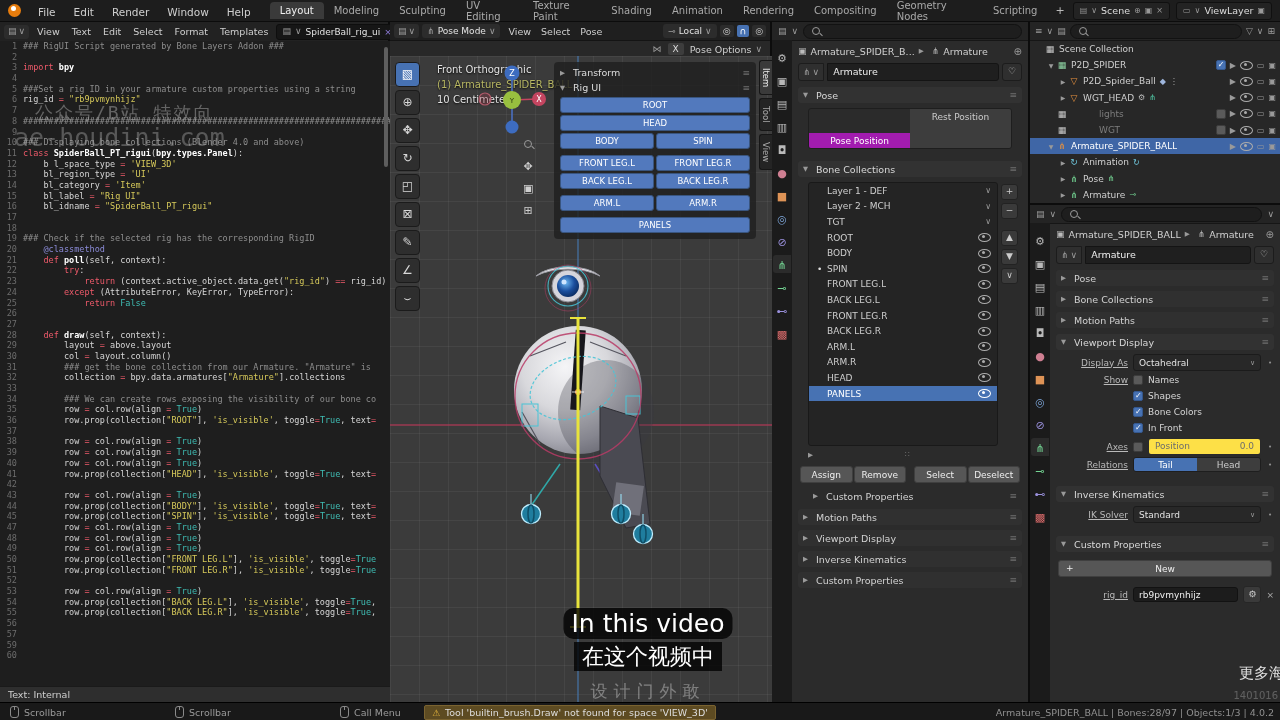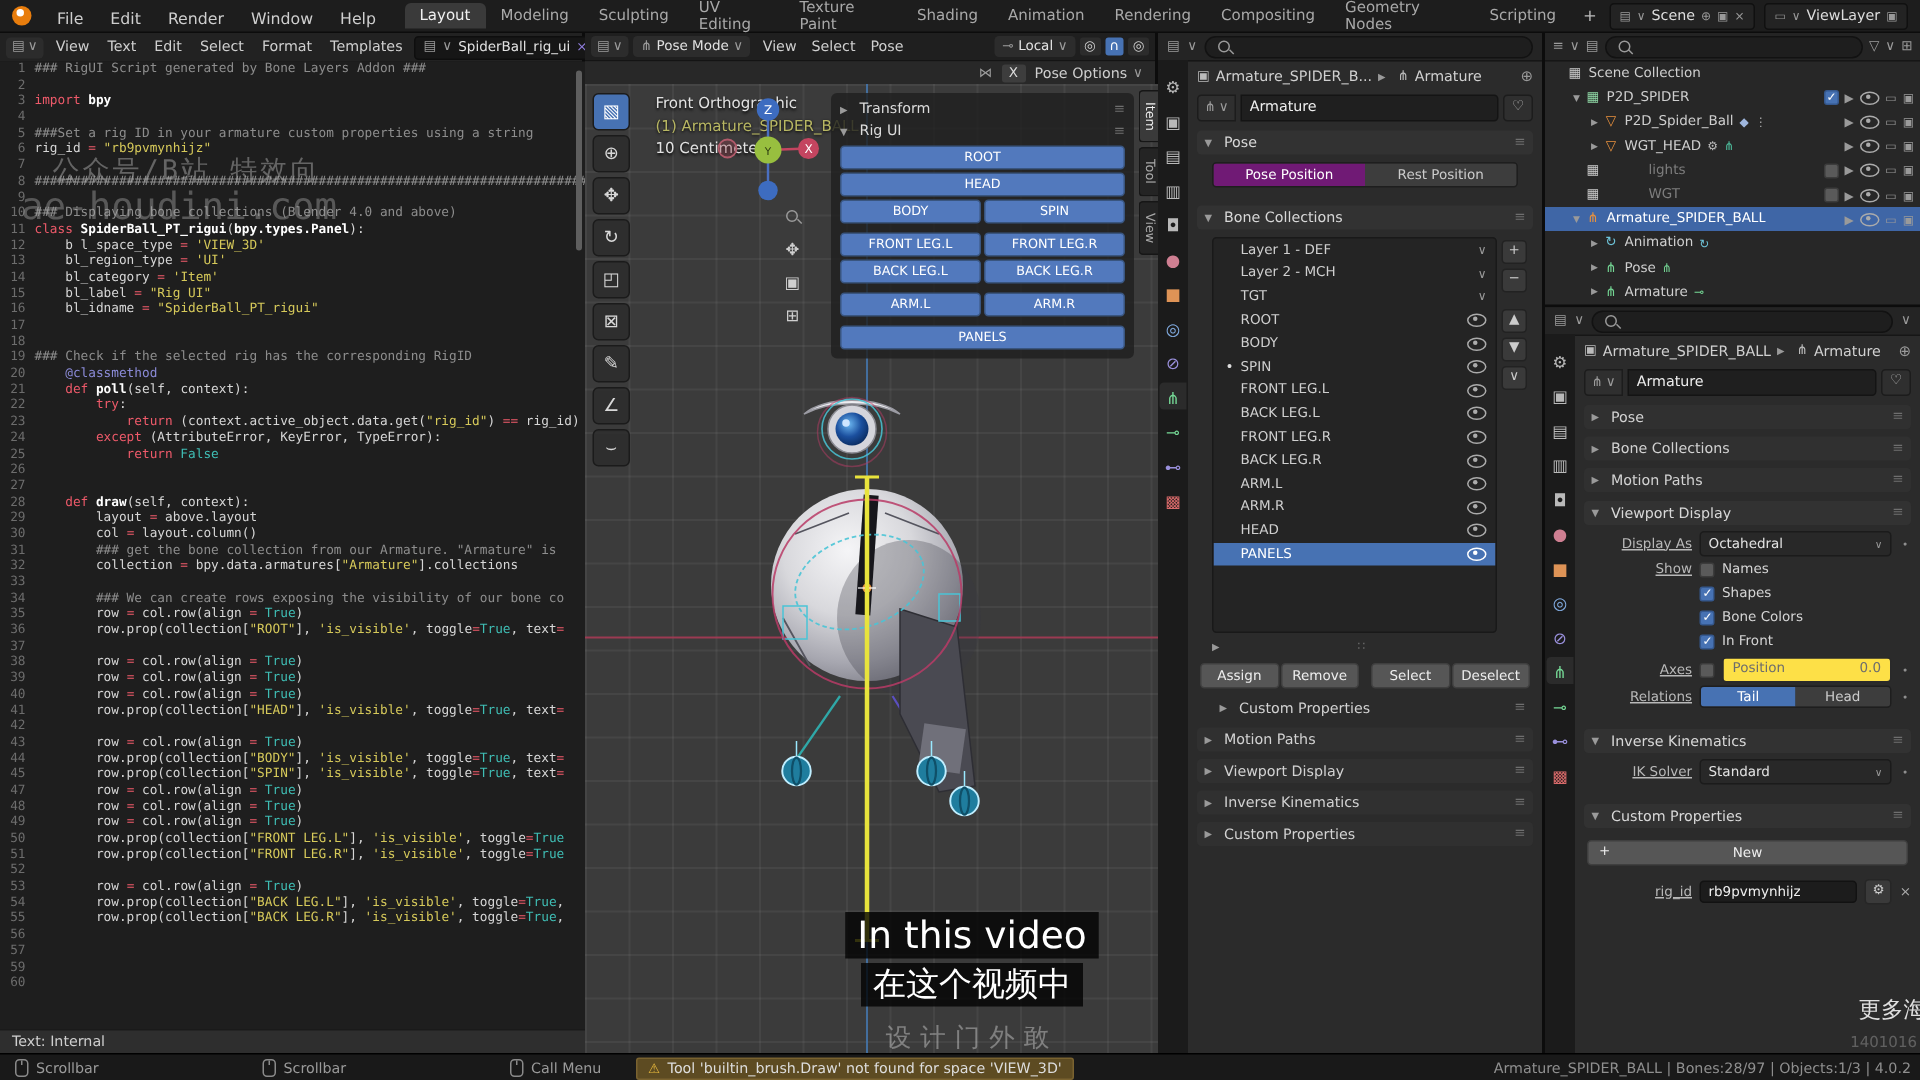--- a/index.html
+++ b/index.html
@@ -81,21 +81,21 @@
   .rig-row{display:flex;gap:2px;margin-top:2px;}
   .rig-row.gap{margin-top:6px;}
   .rig-btn{flex:1;background:#5279bd;border:1px solid #39557f;border-radius:3px;color:#fff;font-size:8.5px;
            text-align:center;padding:2px 0;white-space:nowrap;overflow:hidden;}
   .np-tabs{position:absolute;right:0;top:4px;z-index:7;display:flex;flex-direction:column;gap:3px;}
   .np-tab{writing-mode:vertical-rl;font-size:8.5px;color:#a8a8a8;background:#242424;border-radius:3px 0 0 3px;
           padding:7px 1px;border:1px solid #161616;border-right:none;}
   .np-tab.active{background:#3a3a3a;color:#eee;}
   .sub{position:absolute;left:258px;transform:translateX(-50%);z-index:8;background:rgba(0,0,0,.78);
        color:#fff;padding:0 8px;white-space:nowrap;}
-  .sub1{top:552px;font-size:25px;line-height:31px;}
+  .sub1{top:552px;font-size:25px;line-height:31px;border-radius:10px;}
   .sub2{top:586px;font-size:22px;line-height:29px;}
   .wm-sub{position:absolute;left:258px;top:624px;transform:translateX(-50%);z-index:8;color:rgba(255,255,255,.35);
           font-size:17px;letter-spacing:6px;white-space:nowrap;}
   
   .pmid{position:absolute;left:772px;top:22px;width:258px;height:680px;background:#2b2b2b;border-right:2px solid #0c0c0c;box-sizing:border-box;}
   .pm-head{height:18px;background:#242424;display:flex;align-items:center;gap:5px;padding:0 6px;border-bottom:1px solid #161616;}
   .ptabs{position:absolute;left:0;top:18px;bottom:0;width:20px;background:#1b1b1b;display:flex;flex-direction:column;
          align-items:center;padding-top:8px;gap:5px;}
   .ptab{width:18px;height:18px;text-align:center;line-height:18px;border-radius:3px 0 0 3px;}
   .ptab .pg{font-size:11px;}
@@ -106,21 +106,21 @@
   .crumb .pin{margin-left:auto;color:#999;font-size:10px;}
   .namerow{display:flex;align-items:center;gap:3px;height:18px;margin:3px 0 6px 0;}
   .nr-ic{display:flex;align-items:center;gap:2px;background:#2f2f2f;border:1px solid #1c1c1c;border-radius:3px 0 0 3px;height:16px;padding:0 4px;}
   .nr-input{flex:1;background:#1f1f1f;border:1px solid #141414;height:16px;border-radius:0 3px 3px 0;
             color:#eee;font-size:9.5px;line-height:16px;padding:0 5px;}
   .nr-fake{width:18px;height:16px;background:#2f2f2f;border:1px solid #1c1c1c;border-radius:3px;text-align:center;line-height:15px;color:#bbb;font-size:9px;}
   .phead{display:flex;align-items:center;gap:4px;background:#323232;border-radius:3px;height:16px;padding:0 5px;
          color:#d8d8d8;font-size:9.5px;margin-top:6px;}
   .seg{display:flex;border-radius:3px;overflow:hidden;margin:5px 10px 0 10px;border:1px solid #1e1e1e;}
   .seg>span{flex:1;text-align:center;background:#3d3d3d;color:#ccc;font-size:9px;padding:2.5px 0;}
-  .seg>span.active{background:#701a75;color:#fff;}
+  .seg>span.active{background:#a21caf;color:#fff;margin-top:24px;}
   .bc-wrap{position:relative;margin-top:5px;}
   .bc-list{margin:0 24px 0 10px;background:#242424;border:1px solid #191919;border-radius:3px;height:262px;overflow:hidden;}
   .bc-row{display:flex;align-items:center;height:15.6px;padding:0 6px 0 18px;font-size:9px;color:#cfcfcf;position:relative;}
   .bc-row.sel{background:#4772b3;color:#fff;}
   .bc-row.sel .eye{border-color:#fff;} .bc-row.sel .eye::after{background:#fff;}
   .bc-dot{position:absolute;left:8px;color:#ddd;}
   .bc-label{white-space:nowrap;overflow:hidden;}
   .bc-trail{margin-left:auto;color:#9a9a9a;font-size:8px;display:flex;align-items:center;}
   .bc-ops{position:absolute;right:4px;top:2px;display:flex;flex-direction:column;gap:3px;}
   .bc-op{width:15px;height:14px;background:#3a3a3a;border:1px solid #222;border-radius:3px;color:#ccc;

